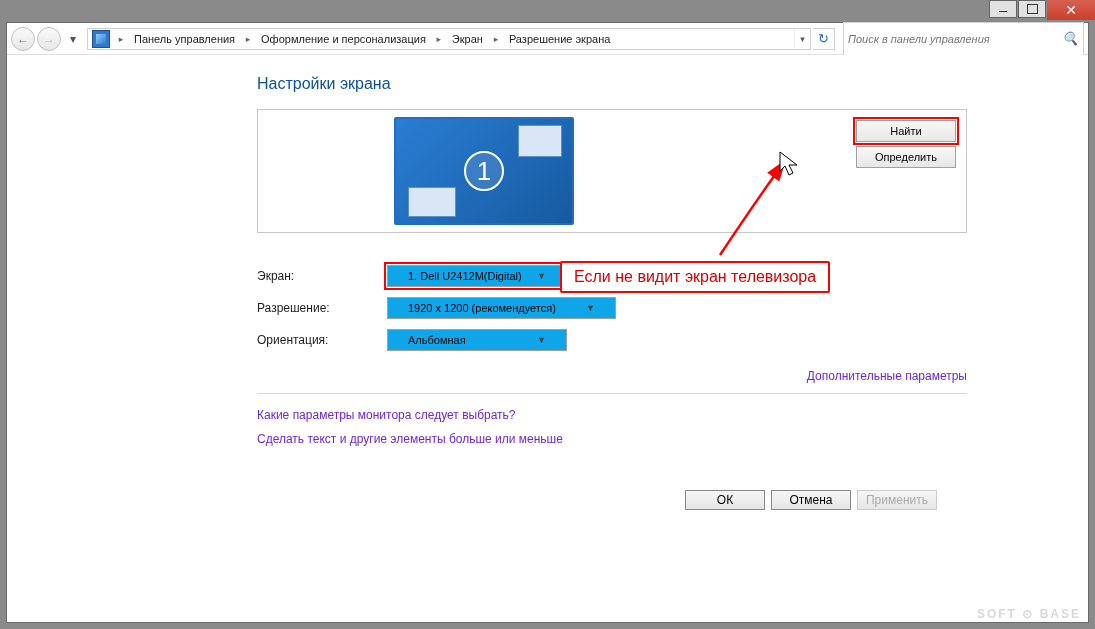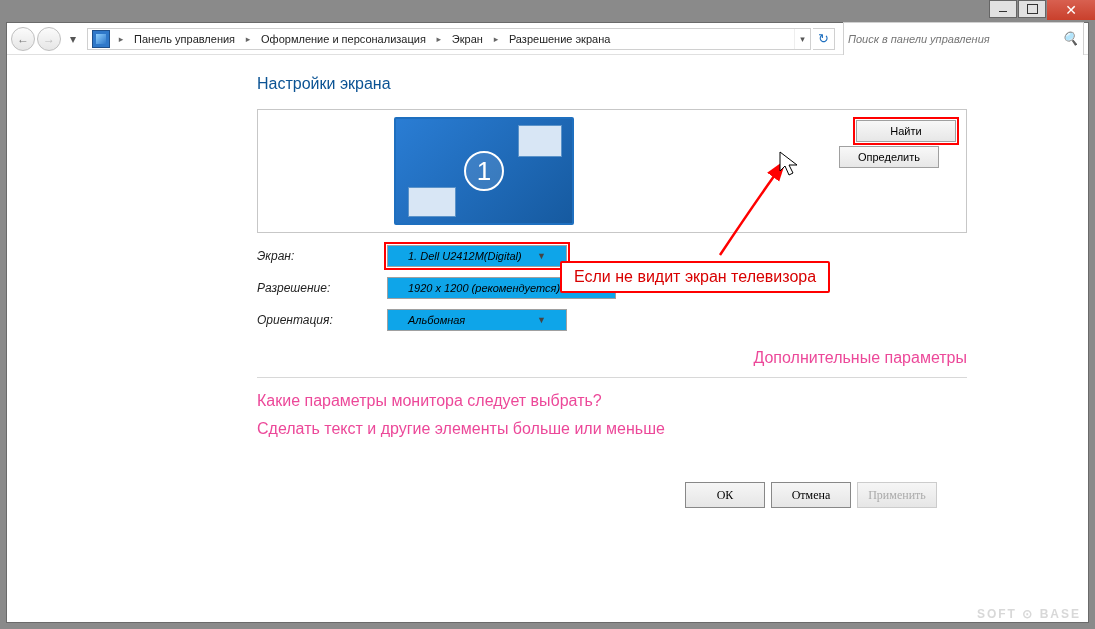--- a/index.html
+++ b/index.html
@@ -37,37 +37,37 @@
   .page-title { font-size: 16px; color: #0b5394; font-weight: 400; margin-bottom: 16px; }
 
   .preview-box { border: 1px solid #c7c7c7; height: 124px; display: flex; align-items: center; position: relative; padding: 6px; }
   .monitor-preview { width: 180px; height: 108px; margin-left: 130px; border: 2px solid #1e6fbf; background: linear-gradient(135deg, #2a7dd4 0%, #165aa0 100%); position: relative; border-radius: 2px; }
   .mon-number { position: absolute; left: 50%; top: 50%; transform: translate(-50%,-50%); width: 40px; height: 40px; border: 2px solid #fff; border-radius: 50%; color: #fff; font-size: 26px; font-weight: 400; display: flex; align-items:center; justify-content:center; background: rgba(255,255,255,0.12); }
   .mon-mini { position:absolute; width:36px; height:28px; background:#d8e6f5; border:1px solid #5b93c9; }
   .mon-mini.br { bottom:6px; left:12px; width:48px; height:30px; }
   .mon-mini.tr { top:6px; right:10px; width:44px; height:32px; }
   .preview-buttons { position: absolute; right: 10px; top: 10px; display: flex; flex-direction: column; gap: 4px; }
   .winbtn { width: 100px; height: 22px; border: 1px solid #a0a0a0; background: linear-gradient(#f8f8f8,#e7e7e7); font-size: 11px; cursor: pointer; font-family: inherit; }
-  .winbtn.hl { outline: 2px solid #ff0000; outline-offset: 1px; margin-left: 17px; }
+  .winbtn.hl { outline: 2px solid #ff0000; outline-offset: 1px; }
 
-  .form-grid { margin-top: 12px; font-style: italic; }
+  .form-grid { margin-top: 32px; }
   .form-row { display: flex; align-items: center; margin-bottom: 10px; }
   .form-label { width: 130px; font-size: 12px; color: #222; }
   .form-select { width: 180px; height: 22px; border: 1px solid #a0a0a0; background: #0ea5e9; font-size: 11px; padding: 0 20px; display: flex; align-items: center; justify-content: space-between; }
   .form-select.wider { width: 229px; }
   .form-select.hl { outline: 2px solid #ff0000; outline-offset: 1px; }
   .sel-arrow { font-size: 9px; color: #444; }
 
   .adv-link { text-align: right; margin-top: 18px; }
-  .link { color: #ec4899; font-size: 16px; cursor: pointer; }
+  .link { color: #6d28d9; font-size: 12px; cursor: pointer; }
   .divider { border-top: 1px solid #d8d8d8; margin: 10px 0 14px 0; }
   .links-col { display: flex; flex-direction: column; gap: 10px; }
 
   .button-row { display: flex; justify-content: flex-end; gap: 6px; margin-top: 44px; padding-right: 30px; }
-  .btn-main { width: 80px; height: 26px; border: 1px solid #888; background: linear-gradient(#f6f6f6,#e6e6e6); font-size: 12px; font-family: Liberation Serif, serif; }
+  .btn-main { width: 80px; height: 20px; border: 1px solid #888; background: linear-gradient(#f6f6f6,#e6e6e6); font-size: 12px; font-family: Liberation Sans, sans-serif; }
   .btn-main.disabled { color: #aaa; border-color: #ccc; }
 
   .callout { position: absolute; left: 560px; top: 261px; border: 2px solid #ff0000; background: #fff; padding: 5px 12px; font-size: 16px; color: #d80000; border-radius: 2px; z-index: 5; }
   .arrow-svg { position: absolute; left: 700px; top: 155px; z-index: 4; pointer-events:none; }
 
   .watermark { position: absolute; right: 14px; bottom: 8px; color: rgba(200,200,200,0.7); font-size: 12px; letter-spacing: 2px; font-weight: 600; pointer-events:none; }
 </style>
 </head>
 <body>
 

